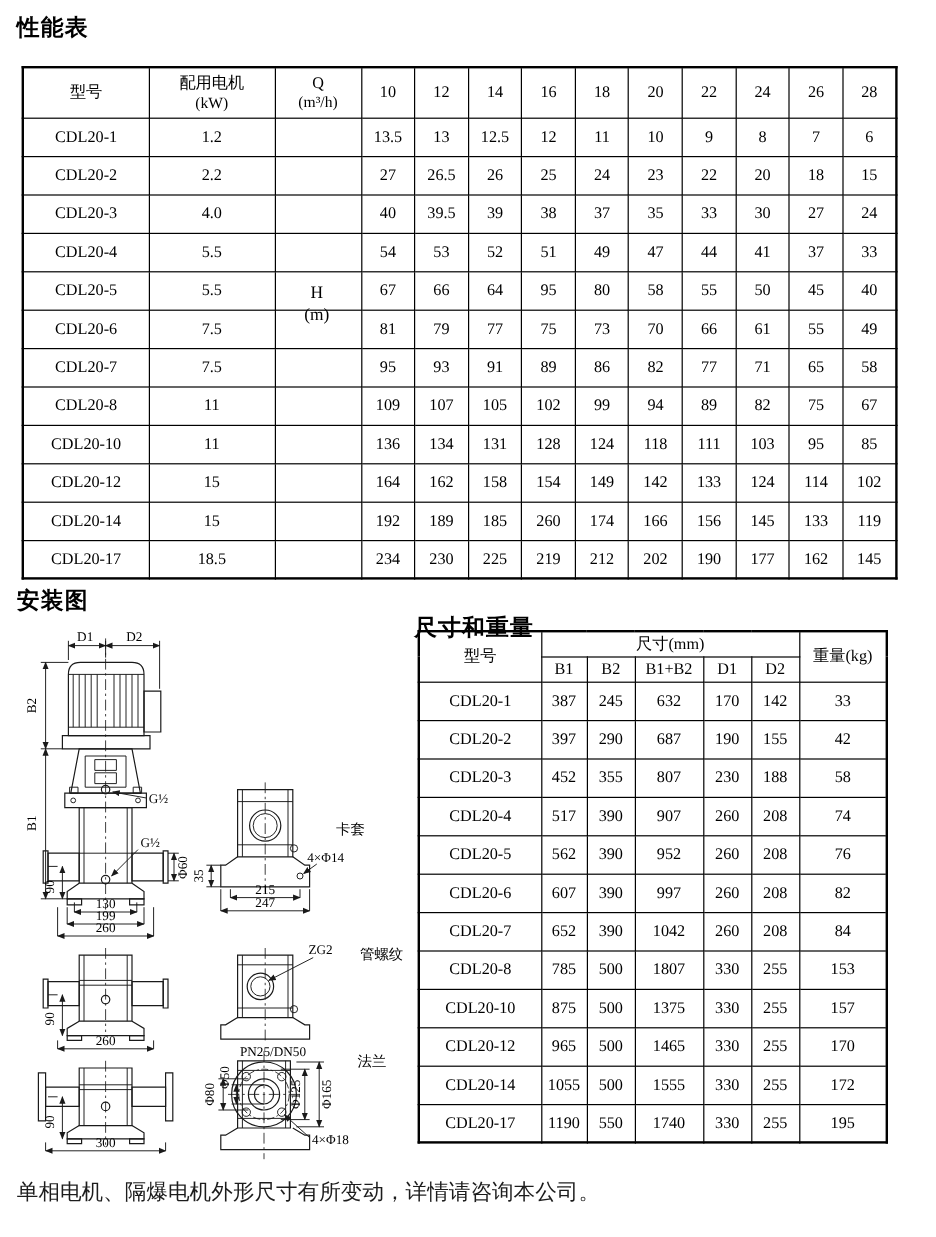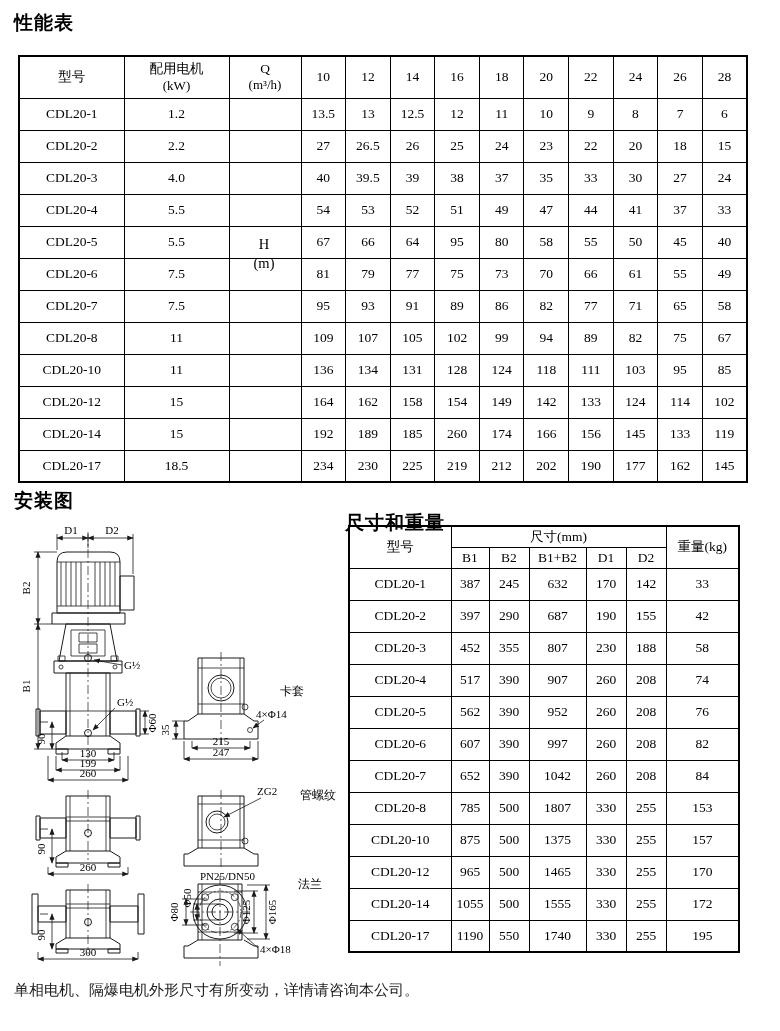--- a/index.html
+++ b/index.html
@@ -31,21 +31,21 @@
   svg.dwg{position:absolute;left:14px;top:518px;}
   svg.dwg *{vector-effect:non-scaling-stroke;}
   svg.dwg .ln{stroke:#1a1a1a;stroke-width:1;fill:none;}
   svg.dwg .thin{stroke:#1a1a1a;stroke-width:0.8;fill:none;}
   svg.dwg .cl{stroke:#1a1a1a;stroke-width:0.7;fill:none;stroke-dasharray:9 3 2 3;}
   svg.dwg .bc{stroke:#1a1a1a;stroke-width:0.7;fill:none;stroke-dasharray:6 2 2 2;}
   svg.dwg text{font-family:"Liberation Serif","DejaVu Serif",serif;font-size:11px;fill:#000;}
   svg.dwg text.cjk{font-size:12px;}
   
   .footnote{position:absolute;left:14px;top:981px;width:750px;margin:0;
-       font-family:"Liberation Sans","DejaVu Sans",sans-serif;font-size:15px;color:#1c1c1c;}
+       font-family:"Liberation Sans","DejaVu Sans",sans-serif;font-size:18px;color:#1c1c1c;}
 </style>
 </head>
 <body>
 
 <div class="sheet">
 
   <h1 class="sec" style="left:14px;top:10px;">性能表</h1>
 
   <div class="perf-wrap">
     <table class="grid perf">

